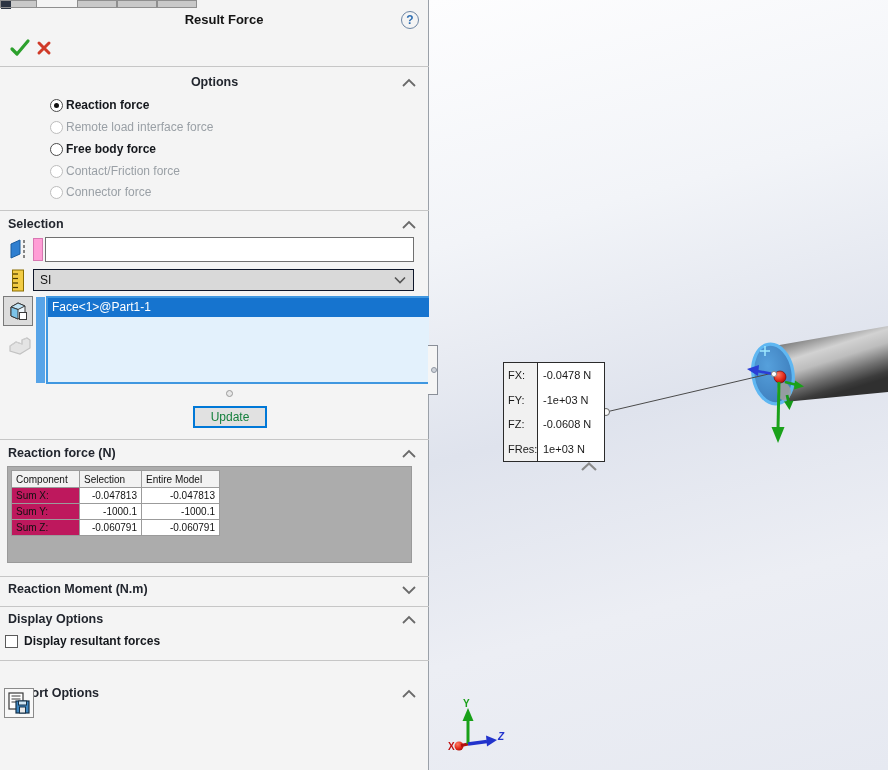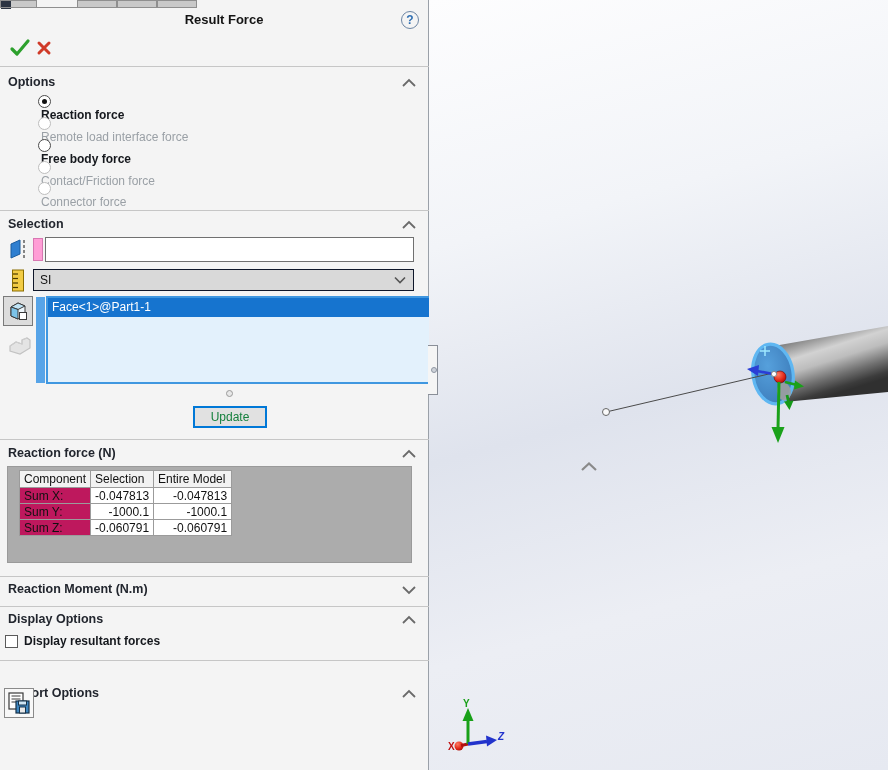--- a/index.html
+++ b/index.html
@@ -26,21 +26,21 @@
     border:none; cursor:pointer; }
   .ok-btn { left:8px; } .cancel-btn { left:32px; }
 
   .divider { position:absolute; left:0; width:429px; height:1px; background:#c6c6c6; }
 
   .grp-header { position:absolute; left:8px; width:413px; height:18px; font-weight:bold;
     font-size:12.5px; color:#22262e; }
   .grp-chevron { position:absolute; right:4px; top:2px; width:16px; height:12px; cursor:pointer; }
 
   
-  .radio-row { position:absolute; left:38px; height:20px; display:flex; align-items:flex-start;flex-direction:column; }
+  .radio-row { position:absolute; left:50px; height:20px; display:flex; align-items:center; }
   .radio-circle { width:13px; height:13px; border-radius:50%; background:#fff; border:1px solid #4b4b4b;
     position:relative; flex:0 0 13px; }
   .radio-circle.selected::after { content:""; position:absolute; left:3px; top:3px; width:5px; height:5px;
     border-radius:50%; background:#111; }
   .radio-circle.disabled { border-color:#bdbdbd; }
   .radio-label { margin-left:3px; font-weight:bold; color:#15181d; white-space:nowrap; }
   .radio-row.disabled .radio-label { color:#9aa0a6; font-weight:normal; }
 
   
   .pink-swatch { position:absolute; left:33px; top:238px; width:10px; height:23px; background:#ff9ed6;
@@ -59,22 +59,22 @@
   .face-item { height:19px; line-height:19px; background:#1674cf; color:#fff; padding-left:4px;
     font-size:12px; cursor:pointer; }
   .resize-dot { position:absolute; left:226px; top:390px; width:7px; height:7px; border-radius:50%;
     background:#e8e8e8; border:1px solid #9a9a9a; cursor:ns-resize; }
   .update-btn { position:absolute; left:193px; top:406px; width:74px; height:22px; background:#e1e1e1;
     border:2px solid #0078d7; font:inherit; font-size:12px; color:#15803d; cursor:pointer; }
 
   
   .gray-region { position:absolute; left:7px; top:466px; width:405px; height:97px; background:#acacac;
     border:1px solid #9a9a9a; }
-  table.rf { position:absolute; left:11px; top:3px; border-collapse:collapse; background:#fff;
-    font-size:12px; color:#111; }
+  table.rf { position:absolute; left:3px; top:3px; border-collapse:collapse; background:#fff;
+    font-size:10px; color:#111; }
   table.rf th, table.rf td { border:1px solid #9b9b9b; padding:0 4px; height:16px; white-space:nowrap; }
   table.rf th { background:#f2f2f2; font-weight:normal; height:17px; text-align:left; }
   table.rf td.num { text-align:right; }
   table.rf td.lbl { background:#be185d; }
   .col-c { width:68px; } .col-s { width:62px; } .col-e { width:78px; }
 
   
   .checkbox { position:absolute; left:5px; top:635px; width:13px; height:13px; background:#fff;
     border:1px solid #5a5a5a; cursor:pointer; }
   .checkbox-label { position:absolute; left:24px; top:634px; font-weight:bold; color:#15181d; }
@@ -125,21 +125,21 @@
       </svg>
     </button>
     <button class="cancel-btn" title="Cancel">
       <svg width="18" height="18" viewBox="0 0 18 18">
         <path d="M4,4 L14,14 M14,4 L4,14" stroke="#d03a28" stroke-width="3" stroke-linecap="round"></path>
       </svg>
     </button>
 
     <div class="divider" style="top:66px;"></div>
 
-    <div class="grp-header" style="top:75px;">
+    <div class="grp-header" style="top:75px;text-align:center;">
       <span>Options</span>
       <svg class="grp-chevron" viewBox="0 0 16 12">
         <path d="M2,9 L8,3 L14,9" fill="none" stroke="#6a6a6a" stroke-width="1.8"></path>
       </svg>
     </div>
 
     <div class="radio-row" style="top:95px;">
       <span class="radio-circle selected"></span>
       <span class="radio-label">Reaction force</span>
     </div>
@@ -367,17 +367,35 @@
         <line x1="39" y1="744" x2="39" y2="719" stroke="#18a018" stroke-width="3"></line>
         <polygon points="39,708 33.5,721 44.5,721" fill="#18a018"></polygon>
         <line x1="39" y1="744" x2="58" y2="741.5" stroke="#2233cc" stroke-width="3.4"></line>
         <polygon points="68,740 57,735.5 58,746.5" fill="#2233cc"></polygon>
         <text x="34" y="707" font-size="10" font-weight="bold" fill="#18a018">Y</text>
         <text x="69" y="740" font-size="10" font-weight="bold" font-style="italic" fill="#2233cc">Z</text>
         <text x="19" y="750" font-size="10" font-weight="bold" fill="#c01010">X</text>
       </g>
     </svg>
 
+    <div class="callout">
+      <div class="row">
+        <span class="lbl">FX:</span>
+        <span class="val">-0.0478 N</span>
+      </div>
+      <div class="row">
+        <span class="lbl">FY:</span>
+        <span class="val">-1e+03 N</span>
+      </div>
+      <div class="row">
+        <span class="lbl">FZ:</span>
+        <span class="val">-0.0608 N</span>
+      </div>
+      <div class="row">
+        <span class="lbl">FRes:</span>
+        <span class="val">1e+03 N</span>
+      </div>
+    </div>
     <svg class="callout-chevron" width="20" height="11" viewBox="0 0 20 11">
       <path d="M3,9 L10,2.5 L17,9" fill="none" stroke="#8a8a8a" stroke-width="2.2"></path>
     </svg>
   </div>
 </div>
 
 </body></html>

